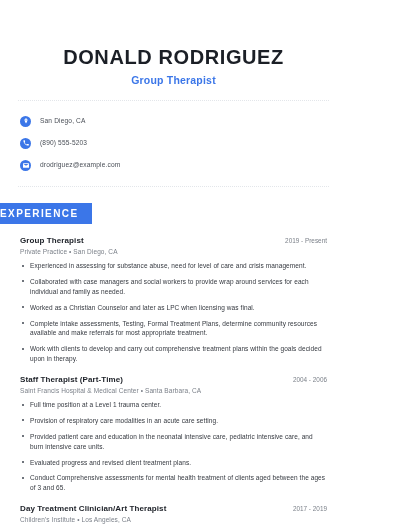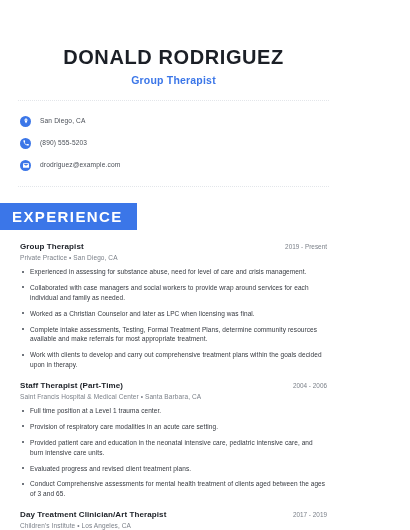--- a/index.html
+++ b/index.html
@@ -80,24 +80,24 @@
     color: #4a4f57;
     letter-spacing: 0.15px;
     line-height: 1;
   }
 
   
   .section-badge {
     display: inline-block;
     background: #3b76e8;
     color: #ffffff;
-    font-size: 15px;
+    font-size: 10px;
     font-weight: bold;
     letter-spacing: 1.4px;
-    padding: 5px 14px 5px 12px;
+    padding: 5px 14px 5px 0;
     margin-left: 0;
   }
   .section-wrap { padding-left: 0; }
 
   
   .experience {
     padding: 0 20px 0 20px;
   }
   .job { margin-top: 11px; }
   .job:first-child { margin-top: 12px; }

